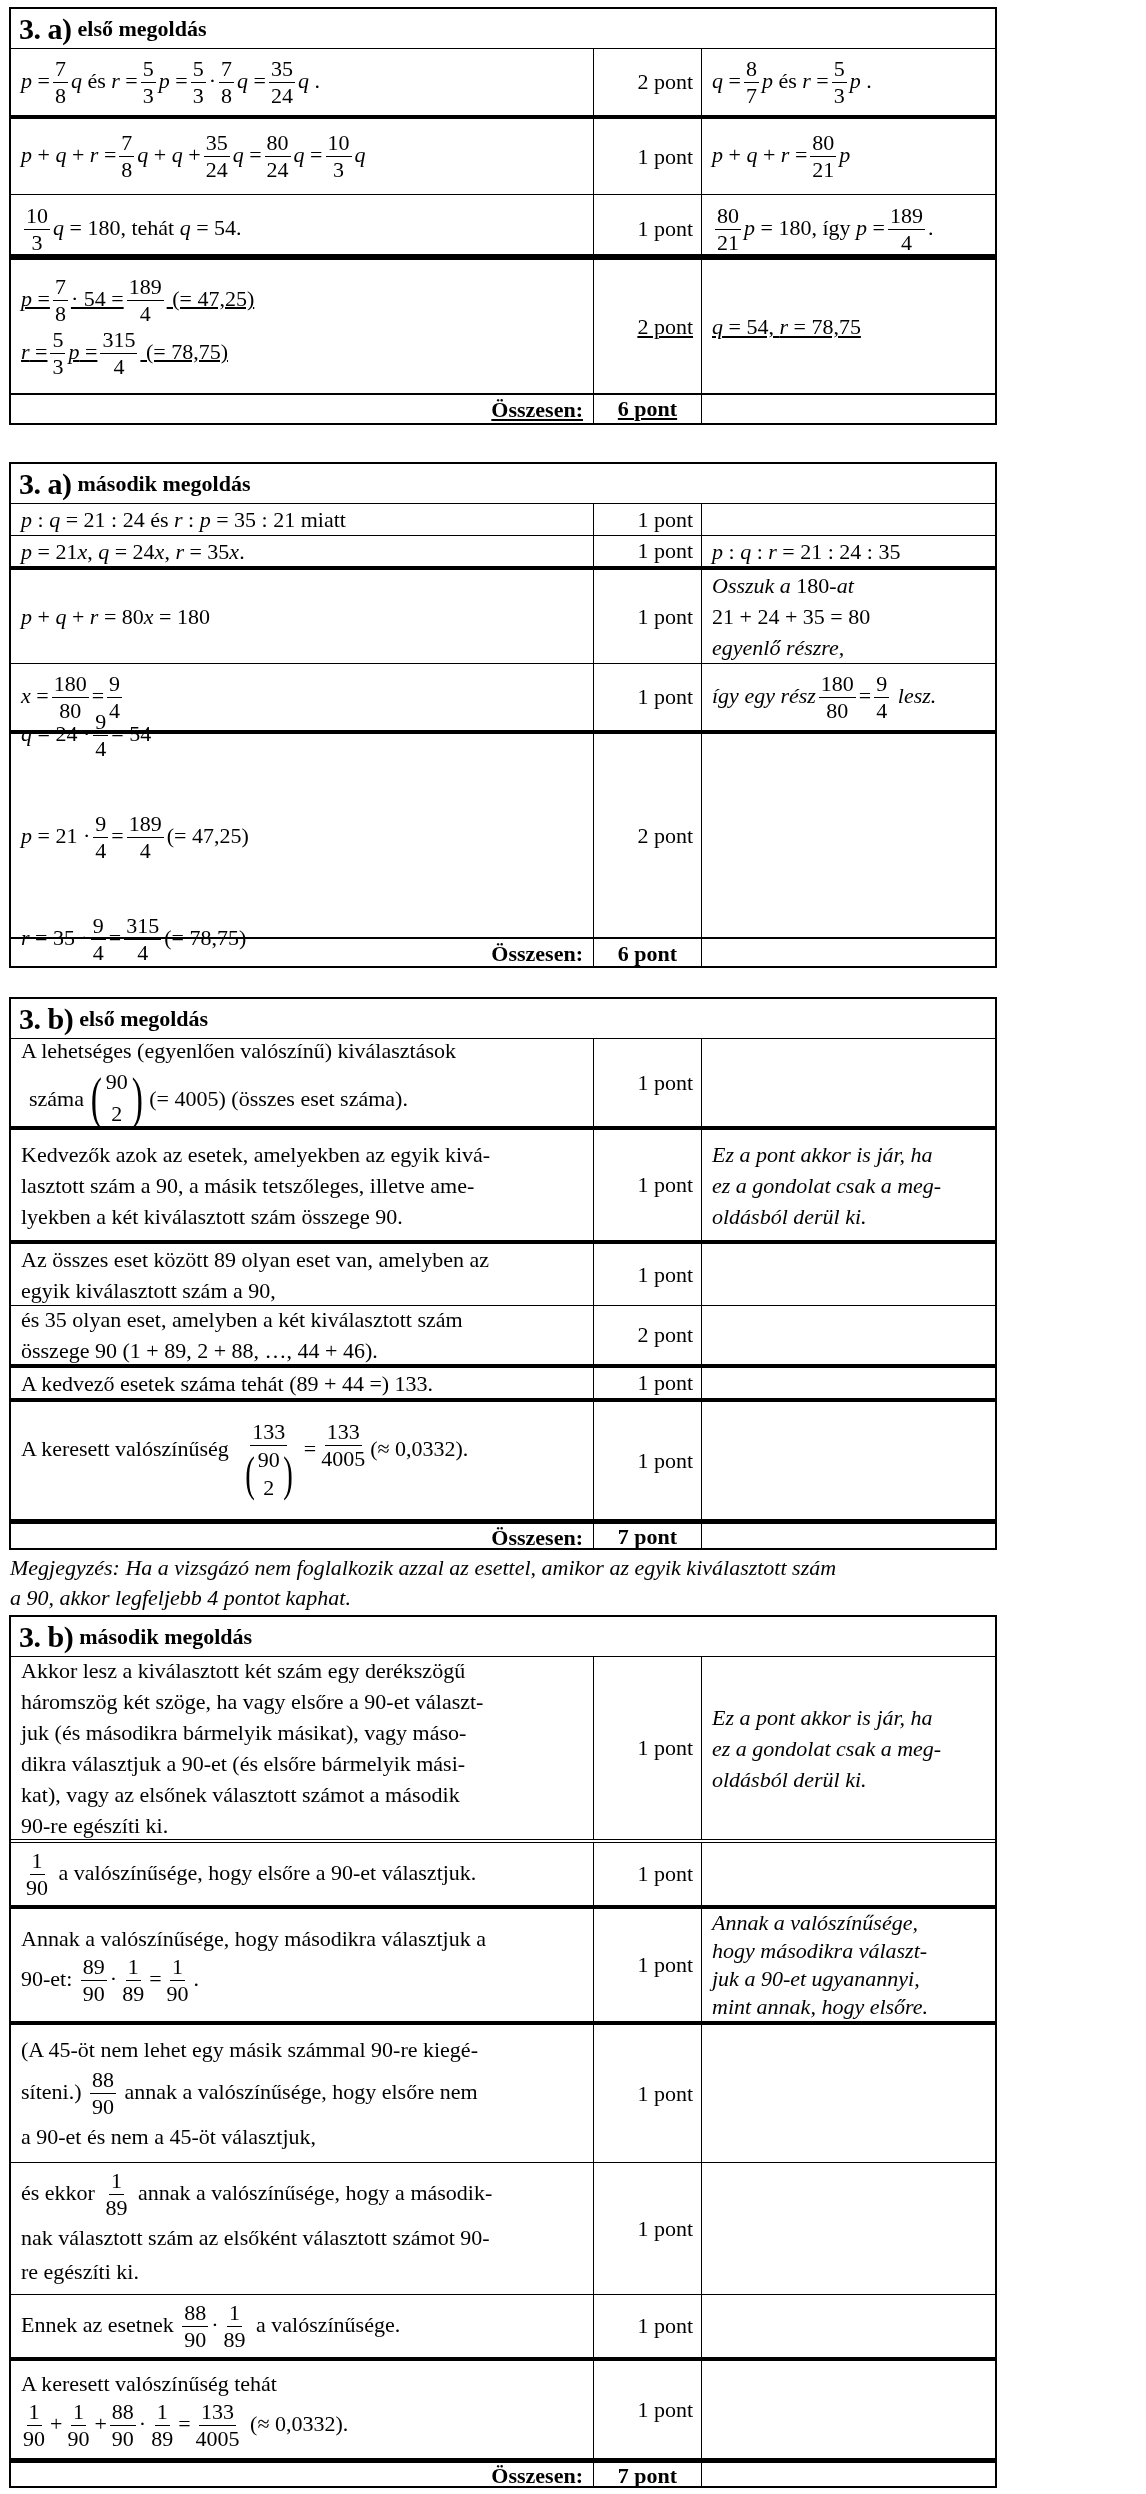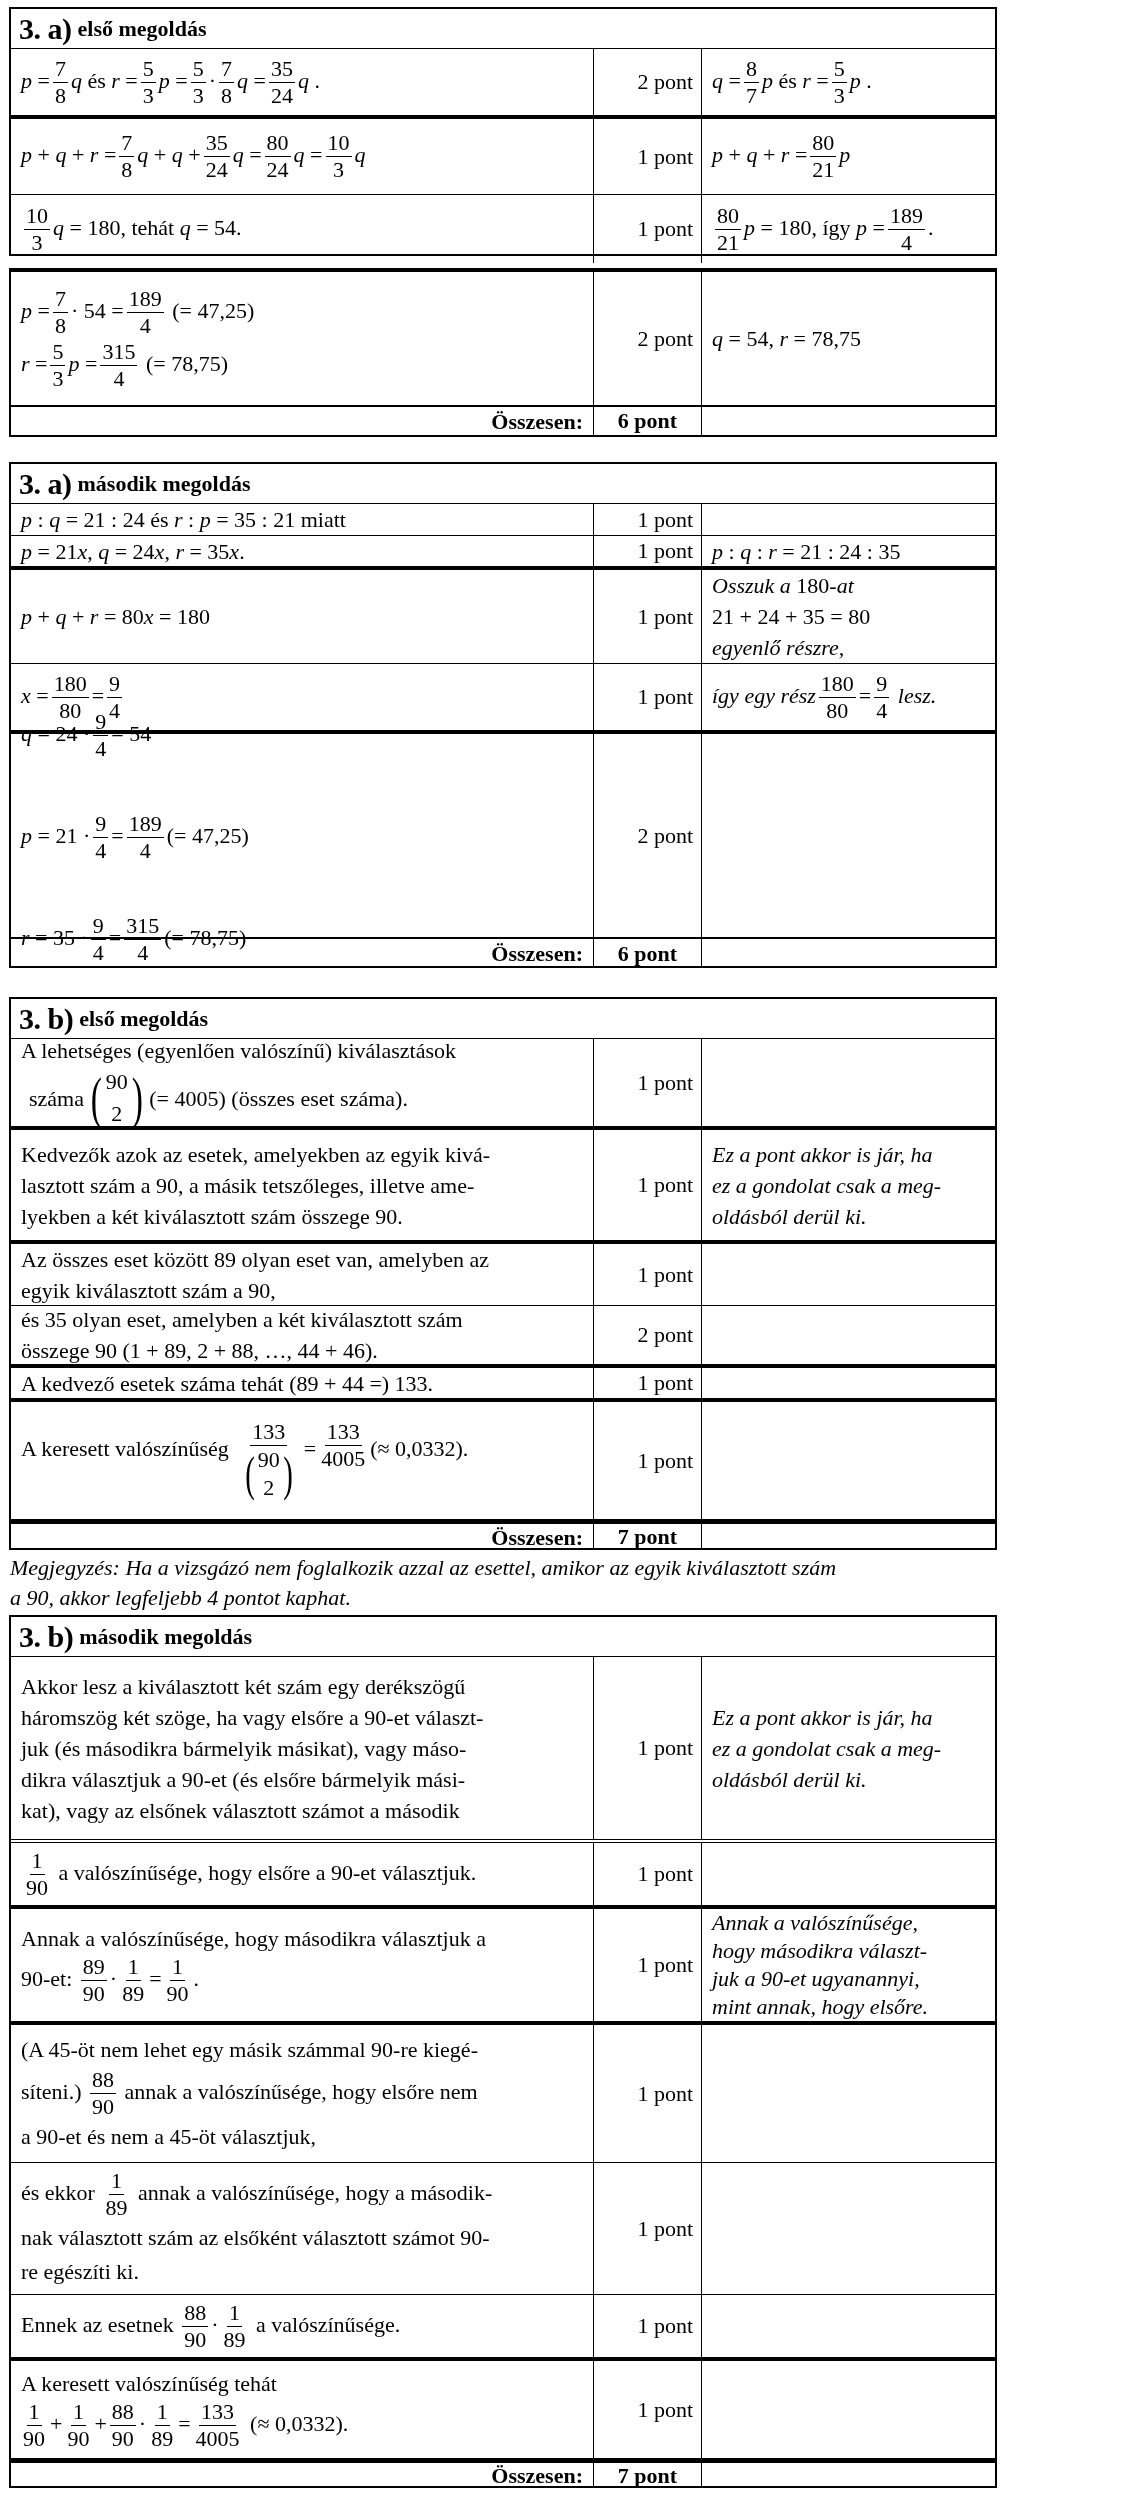--- a/index.html
+++ b/index.html
@@ -108,21 +108,21 @@
             <span class="n">80</span>
             <span class="d">21</span>
           </span><span class="var">p</span> = 180, <span>így</span> <span class="var">p</span> =<span class="frac">
             <span class="n">189</span>
             <span class="d">4</span>
           </span>.</div>
     </div>
   </div>
 </div>
 
-<div class="block" style="top:268px; height:169px; border-top-width:4px;">
+<div class="block" style="top:256px; height:169px; border-top-width:4px;text-decoration:underline;">
   <div class="row" style="height:134px;">
     <div class="c1">
       <div><span class="var">p</span> =<span class="frac">
             <span class="n">7</span>
             <span class="d">8</span>
           </span>· 54 =<span class="frac">
             <span class="n">189</span>
             <span class="d">4</span>
           </span> (= 47,25)</div>
       <div><span class="var">r</span> =<span class="frac">
@@ -332,20 +332,21 @@
     <span class="num">3. b)</span>
     <span class="sub">második megoldás</span>
   </div>
   <div class="row double" style="height:186px;">
     <div class="c1">
       <div>Akkor lesz a kiválasztott két szám egy derékszögű</div>
       <div>háromszög két szöge, ha vagy elsőre a 90-et választ-</div>
       <div>juk (és másodikra bármelyik másikat), vagy máso-</div>
       <div>dikra választjuk a 90-et (és elsőre bármelyik mási-</div>
       <div>kat), vagy az elsőnek választott számot a második</div>
+      <div>90-re egészíti ki.</div>
     </div>
     <div class="c2">1 pont</div>
     <div class="c3">
       <i>Ez a pont akkor is jár, ha</i>
         <i>ez a gondolat csak a meg-</i>
         <i>oldásból derül ki.</i>
     </div>
   </div>
   <div class="row thick" style="height:66px;">
     <div class="c1">

